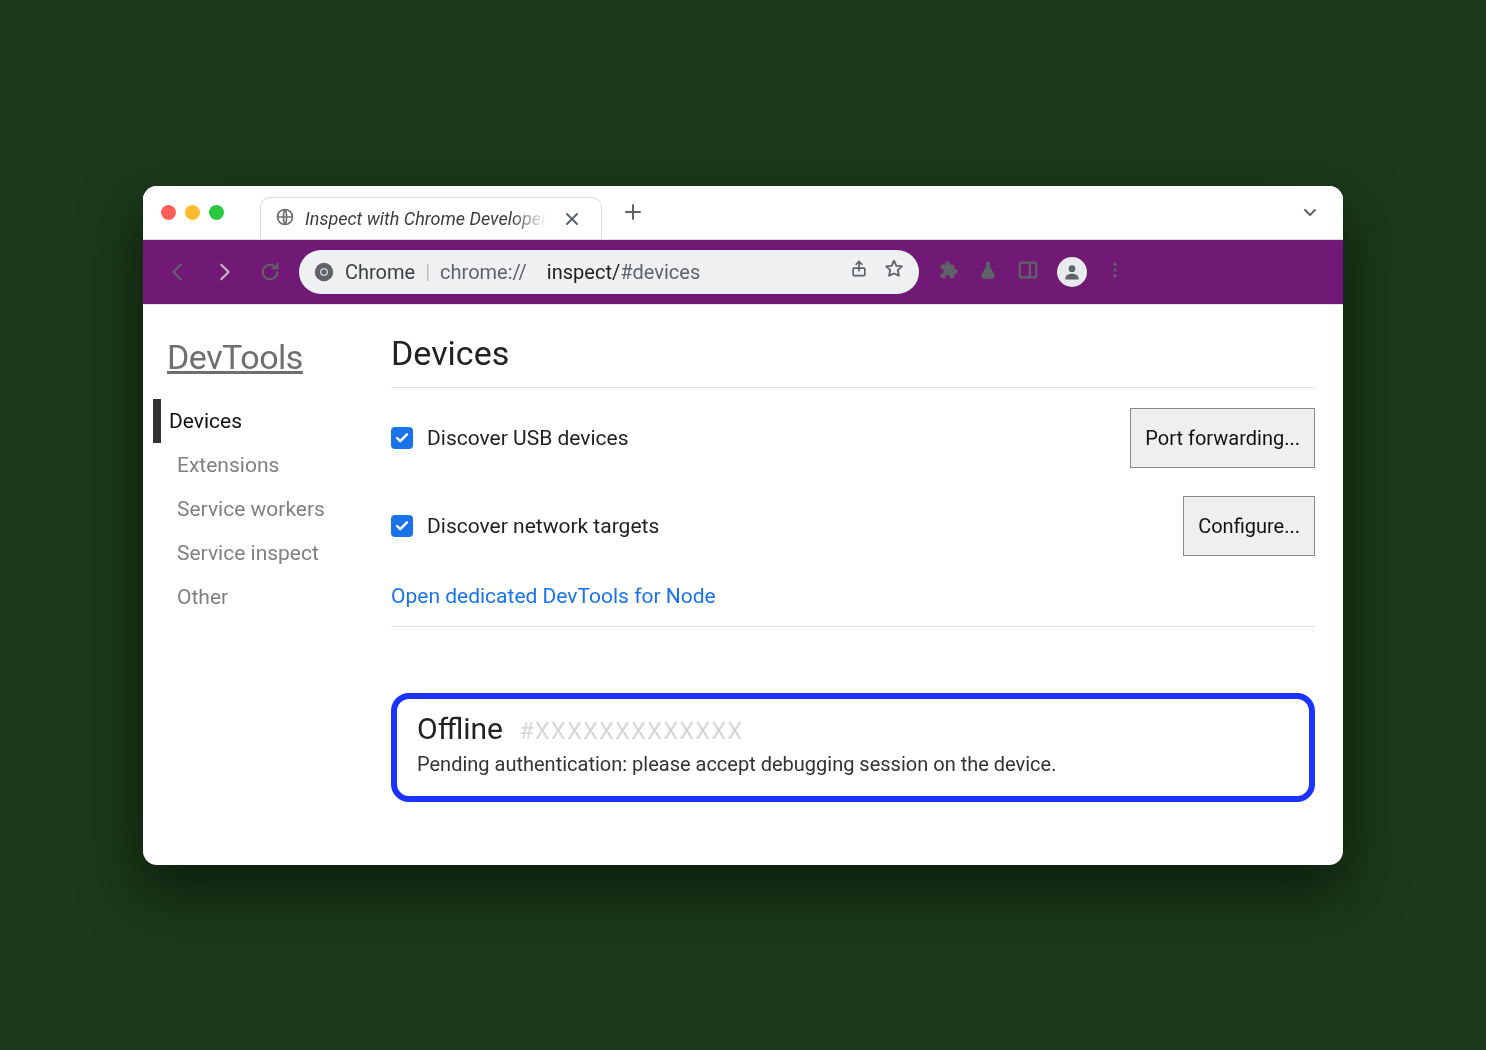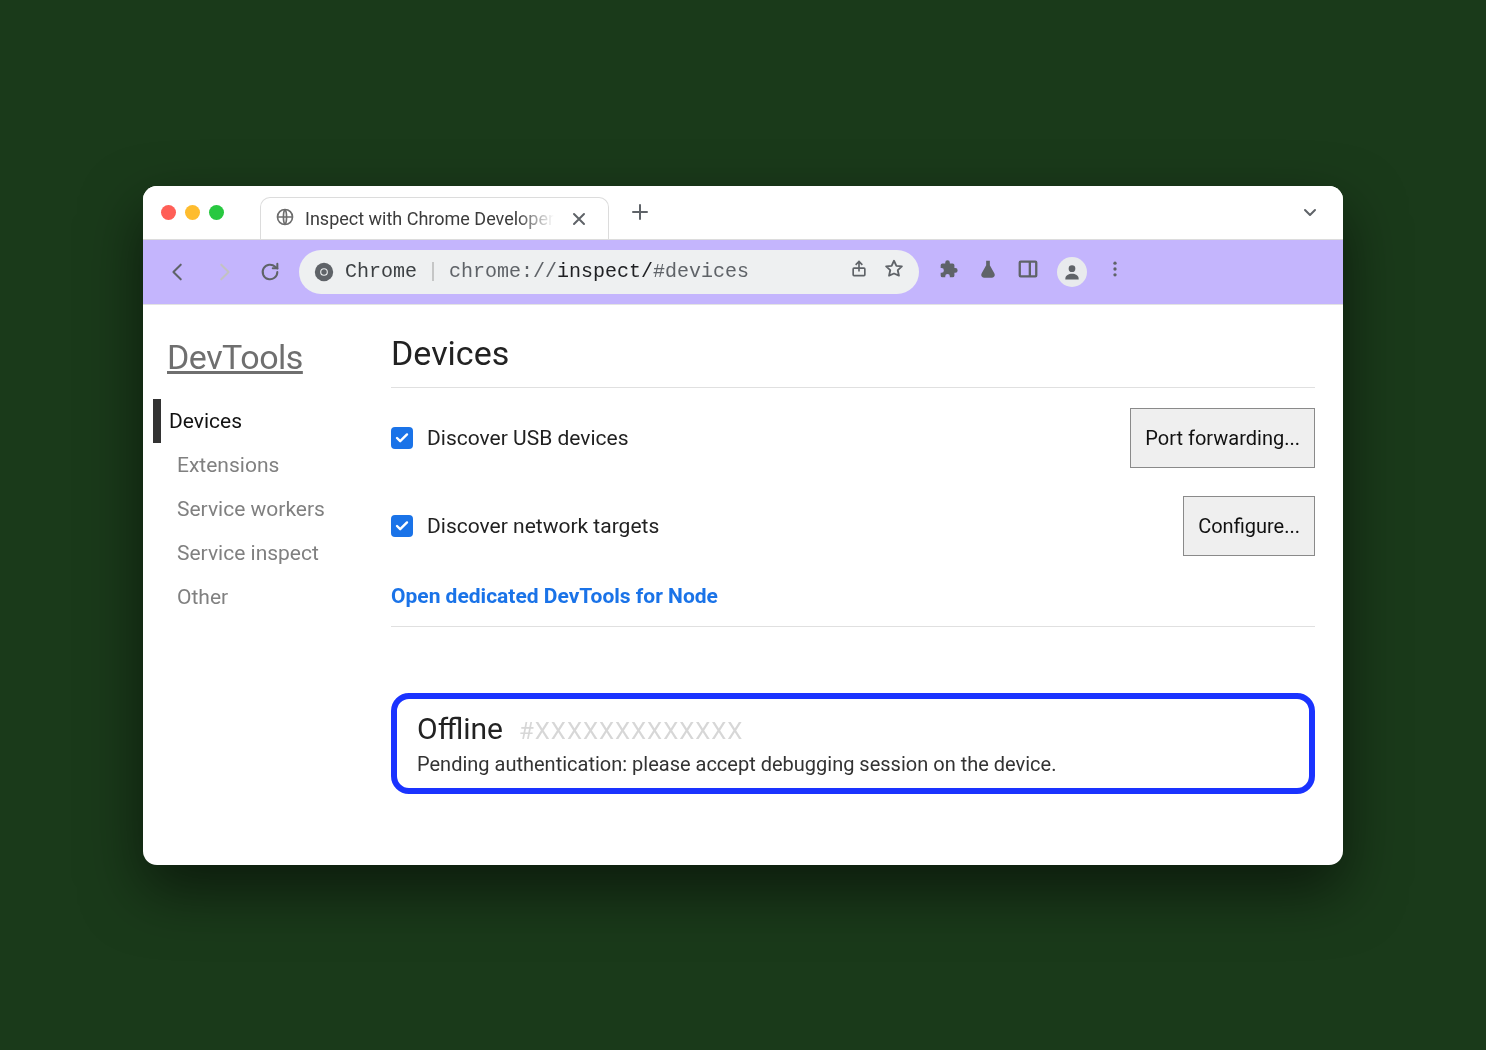--- a/index.html
+++ b/index.html
@@ -20,20 +20,21 @@
       overflow: hidden;
     }
     .tabstrip {
       display: flex;
       align-items: center;
       height: 54px;
       background: #fff;
       border-bottom: 1px solid #dcdcdc;
       padding: 0 18px;
       gap: 8px;
+      font-style: italic;
     }
     .traffic-lights { display: flex; gap: 9px; margin-right: 28px; }
     .traffic-lights .dot { width: 15px; height: 15px; border-radius: 50%; }
     .dot.red { background: #ff5f57; }
     .dot.yellow { background: #febc2e; }
     .dot.green { background: #28c840; }
     .tab {
       display: flex;
       align-items: center;
       gap: 10px;
@@ -52,36 +53,35 @@
     .tab .title { white-space: nowrap; overflow: hidden; text-overflow: clip; max-width: 300px;
       mask-image: linear-gradient(to right, #000 85%, transparent 100%);
       -webkit-mask-image: linear-gradient(to right, #000 85%, transparent 100%); }
     .icon-btn { display:inline-flex; align-items:center; justify-content:center; width:30px; height:30px; color:#5f6368; border-radius:50%; }
     .newtab { margin-left: 8px; }
     .spacer { flex: 1; }
     .toolbar {
       display:flex; align-items:center; gap:12px;
       padding: 10px 18px;
       border-bottom: 1px solid #e3e3e3;
-      background:#c4b5fd;
-      font-family:Liberation Mono, monospace;
+      background:#701a75;
     }
     .nav-btn { color:#5f6368; width:34px; height:34px; display:flex; align-items:center; justify-content:center; border-radius:50%; }
     .nav-btn.disabled { color:#b7b7b7; }
     .omnibox {
       flex:1; display:flex; align-items:center; gap:10px;
       background:#eef0f1; border-radius:30px; padding: 6px 14px;
       font-size:20px; color:#5f6368; height:44px;
       max-width: 620px;
     }
     .omnibox .origin { color:#3c4043; }
     .omnibox .chrome-chip svg { display:block; }
     .omnibox .pipe { color:#bdbdbd; }
     .omnibox .url { color:#5f6368; }
-    .omnibox .url .dark { color:#202124; }
+    .omnibox .url .dark { color:#202124;margin-left:20px; }
     .omnibox-right { margin-left:auto; display:flex; align-items:center; gap:14px; }
     .toolbar-icons { display:flex; align-items:center; gap:18px; margin-left:6px; }
     .avatar { width:30px; height:30px; border-radius:50%; background:#e8eaed; display:flex; align-items:center; justify-content:center; }
     .content {
       display:flex;
       padding: 24px 28px 50px 8px;
       min-height: 560px;
     }
     .sidebar {
       width: 230px;
@@ -138,21 +138,21 @@
       padding:17px 14px;
       font-size:20px;
       color:#111;
       font-family: inherit;
     }
     .link { color:#1a73e8; font-size:21px; cursor:pointer; }
     .offline-box {
       margin-top: 58px;
       border: 6px solid #1a33ff;
       border-radius: 18px;
-      padding: 12px 20px 12px 20px;
+      padding: 12px 20px 20px 20px;
     }
     .offline-title-row { display:flex; align-items:baseline; gap:16px; }
     .offline-title { font-size:30px; color:#222; }
     .offline-hash { font-size:24px; color:#d7d7d7; letter-spacing:1px; }
     .offline-msg { font-size:20px; color:#333; margin-top:6px; }
   </style>
 </head>
 <body>
 
 <div class="window">
@@ -290,21 +290,21 @@
         </div>
         <div class="row">
           <span class="checkbox">
             <svg width="14" height="14" viewBox="0 0 14 14">
                 <path d="M2 7l3.2 3.2L12 3.4" stroke="#fff" stroke-width="2.4" fill="none" stroke-linecap="round" stroke-linejoin="round"></path>
               </svg>
           </span>
           <span class="row-label">Discover network targets</span>
           <button class="btn">Configure...</button>
         </div>
-        <div style="padding: 0 0 18px 0; font-weight: bold;">
+        <div style="padding: 0 0 18px 0;">
           <span class="link">Open dedicated DevTools for Node</span>
         </div>
         <div style="border-top:1px solid #e0e0e0;"></div>
       </div>
 
       <div class="offline-box">
         <div class="offline-title-row">
           <span class="offline-title">Offline</span>
           <span class="offline-hash">#XXXXXXXXXXXXX</span>
         </div>

